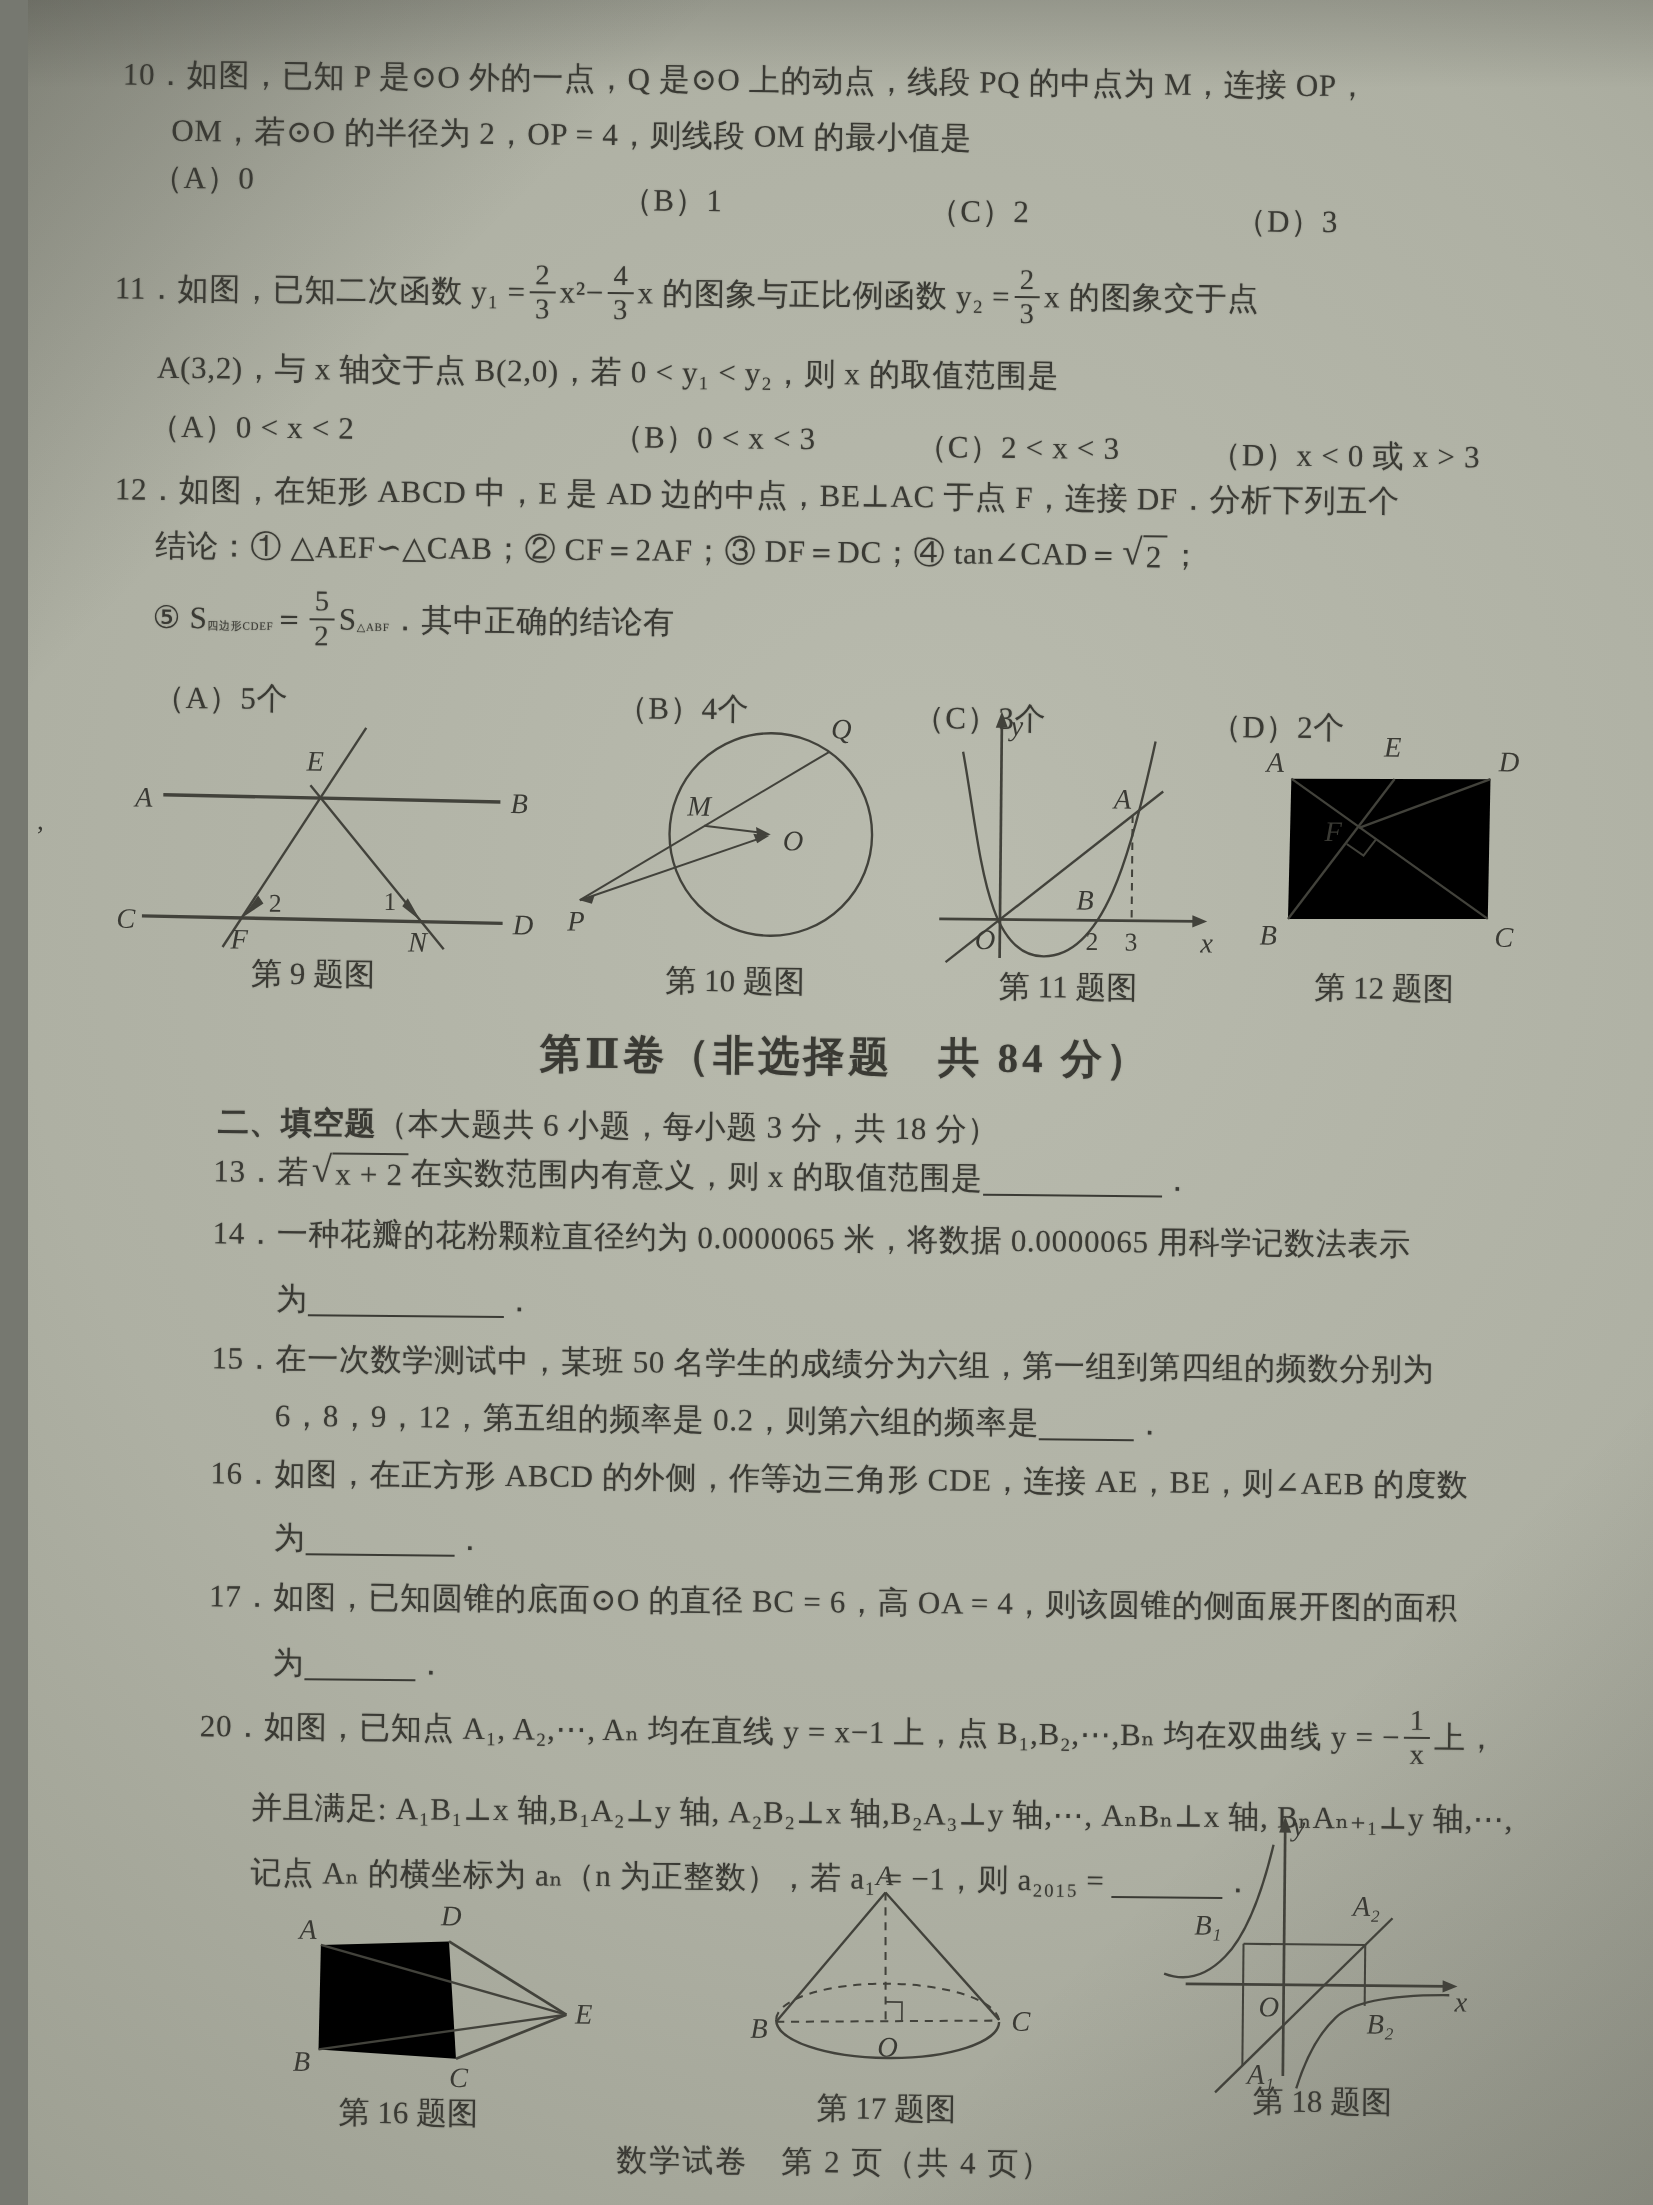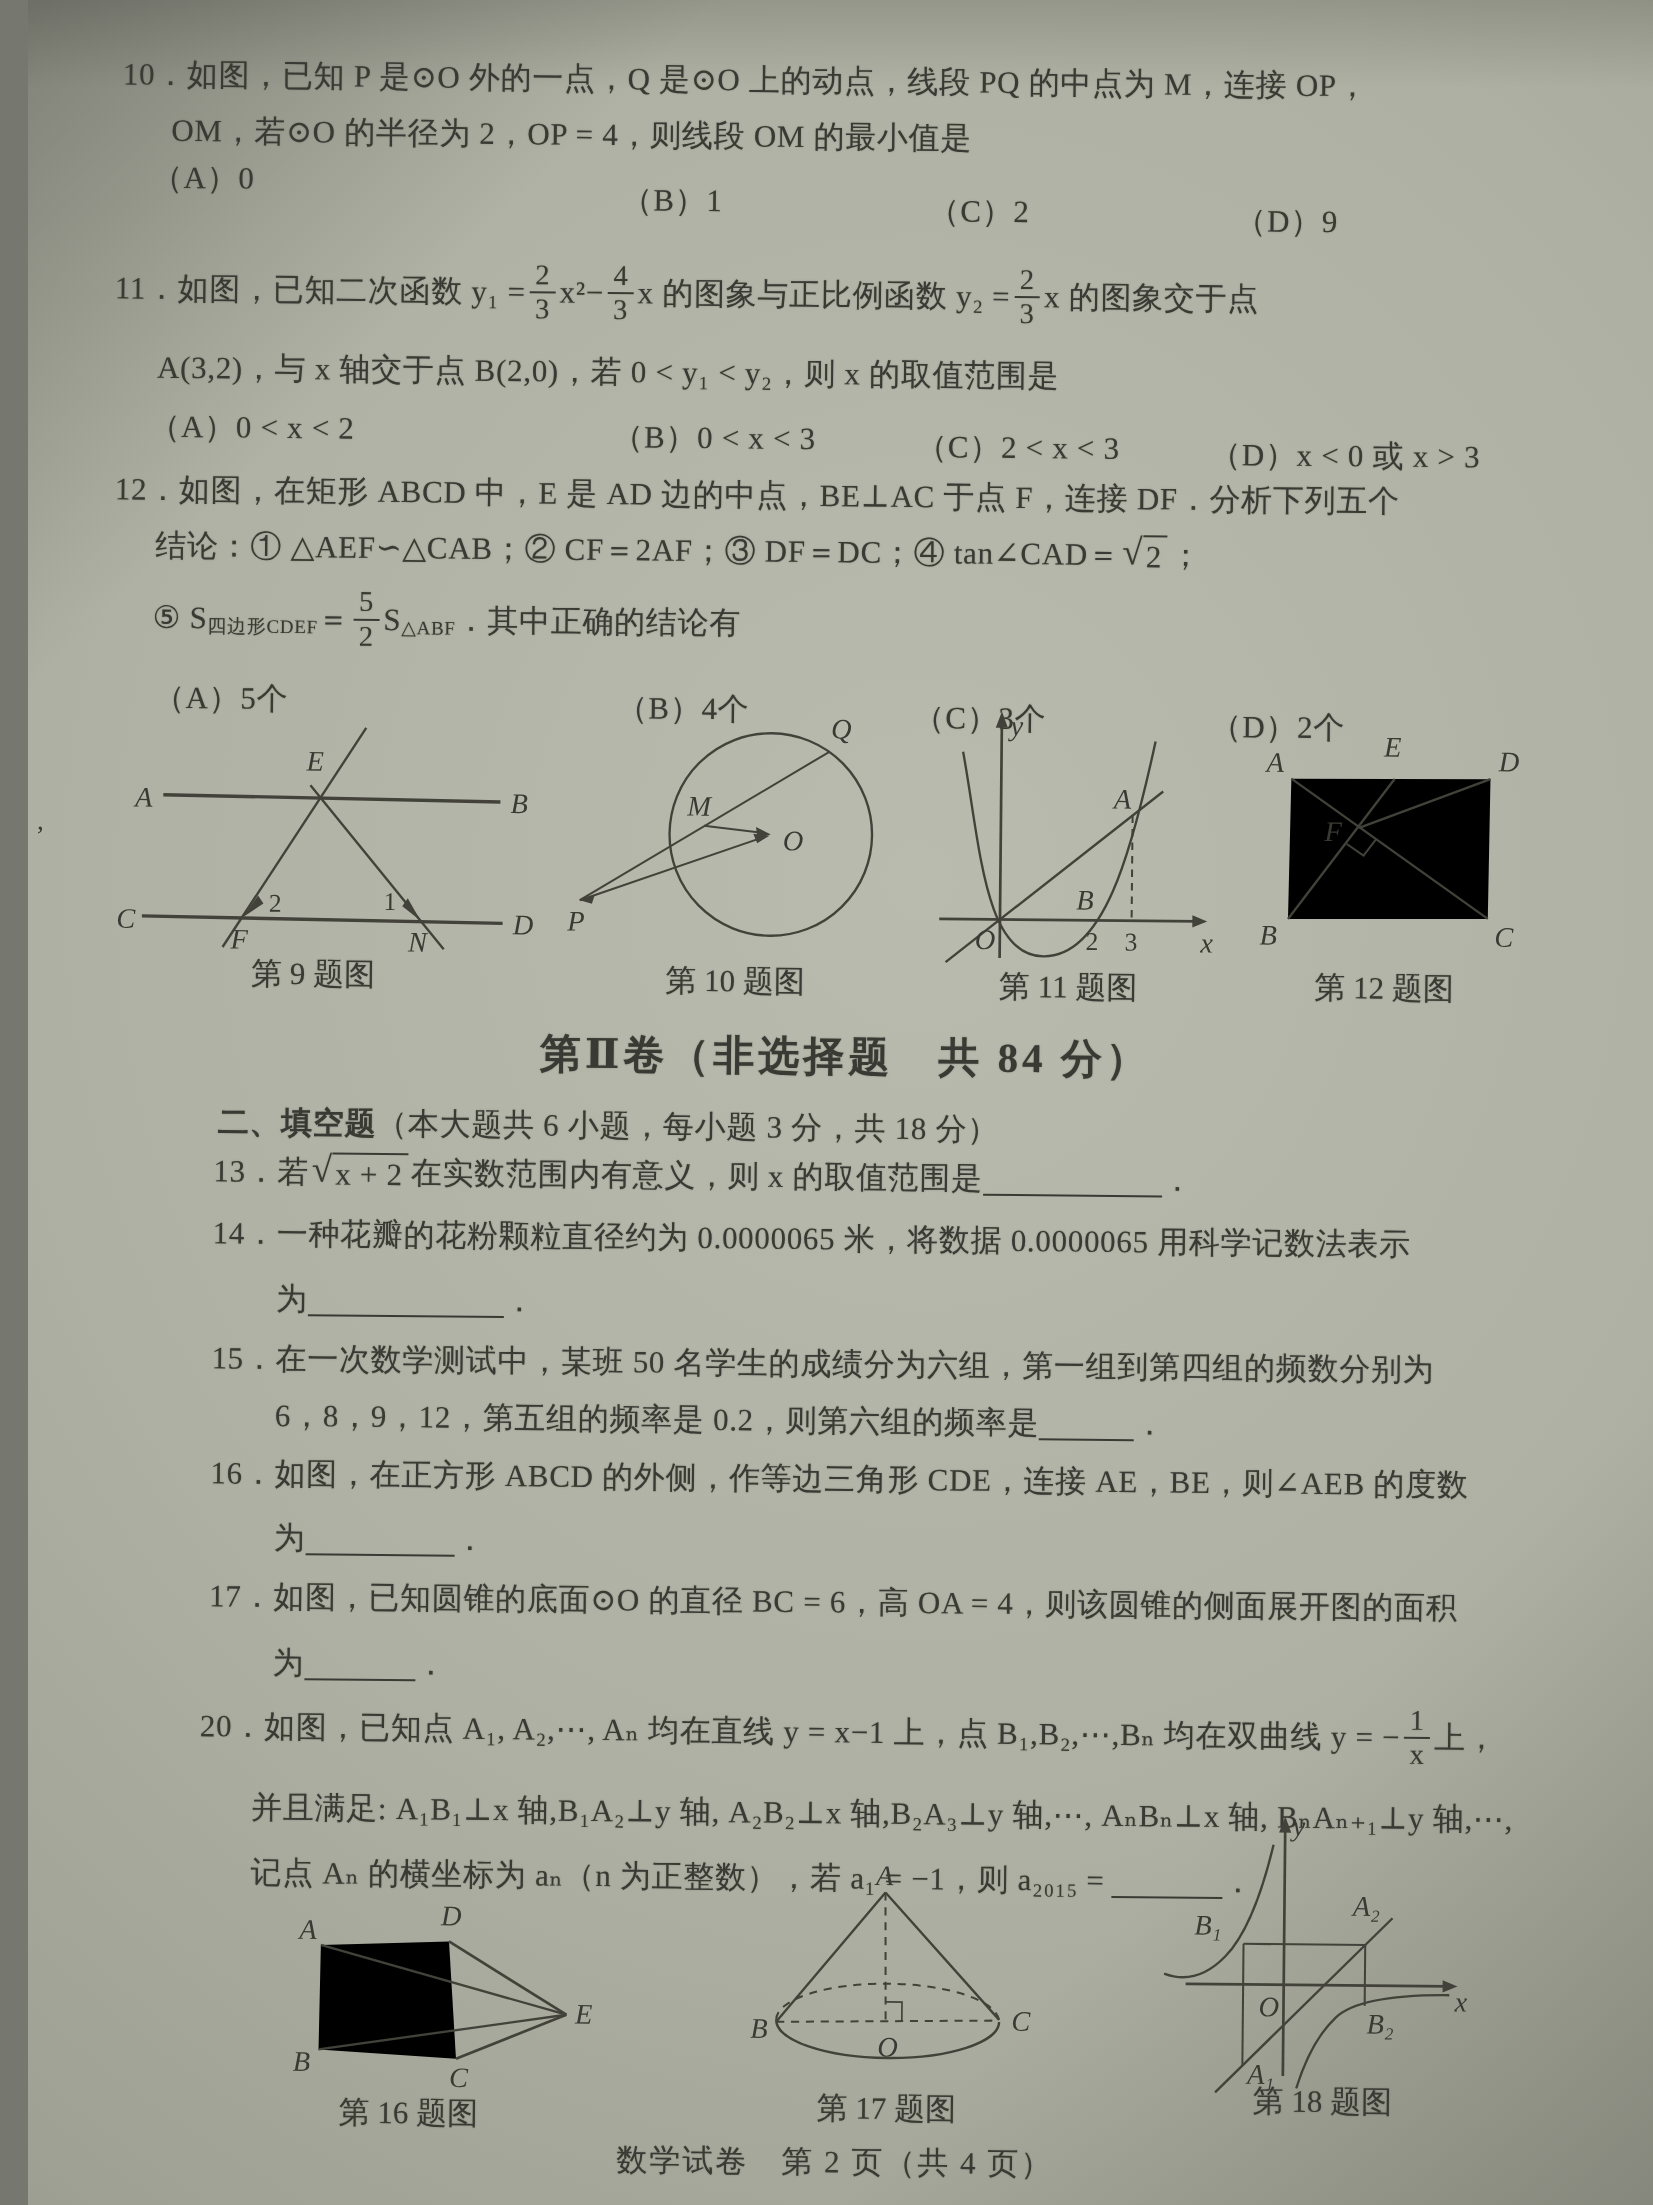--- a/index.html
+++ b/index.html
@@ -19,21 +19,21 @@
   .line{position:absolute;white-space:nowrap;font-size:31px;color:#3a3a34;
         letter-spacing:0.7px;text-shadow:0 0 1.4px rgba(58,58,52,0.45);}
   .flexline{display:flex;align-items:center;}
   .frac{display:inline-flex;flex-direction:column;align-items:center;
         font-size:0.92em;line-height:1.05;margin:0 4px;vertical-align:middle;}
   .frac .fn{border-bottom:2px solid #3a3a34;padding:0 5.4px 1.4px 5.4px;}
   .frac .fd{padding-top:1.4px;}
   .sqrt{display:inline-flex;align-items:flex-start;margin:0 2.7px;}
   .sqrt .rad{font-size:1.18em;line-height:1;transform:translateY(-0.7px);}
   .sqrt .sbody{border-top:2px solid #3a3a34;padding:2px 5.4px 0 2.7px;}
-  .sub{font-size:19px;transform:translateY(8px);display:inline-block;text-align:center;}
+  .sub{font-size:11px;transform:translateY(8px);display:inline-block;text-align:center;}
   .blank{display:inline-block;border-bottom:2px solid #3a3a34;height:1.05em;}
   .sect{position:absolute;left:0;width:1654px;text-align:center;font-size:41px;
         font-weight:bold;letter-spacing:4px;text-shadow:0 0 1.4px rgba(58,58,52,0.5);}
   .bold{font-weight:bold;}
   .cap{position:absolute;width:284px;text-align:center;font-size:31px;
        text-shadow:0 0 1.4px rgba(58,58,52,0.45);}
   svg{position:absolute;overflow:visible;}
   svg text{font-family:"Liberation Serif","DejaVu Serif",serif;fill:#3a3a34;}
   svg .lbl{font-style:italic;font-size:42px;}
   svg .num{font-size:38px;}
@@ -51,21 +51,21 @@
   <div class="line flexline" style="left:95px;top:53px;">
     <span>10．</span>
     <span>如图，已知 P 是⊙O 外的一点，Q 是⊙O 上的动点，线段 PQ 的中点为 M，连接 OP，</span>
   </div>
   <div class="line" style="left:144px;top:109px;">
     <span>OM，若⊙O 的半径为 2，OP = 4，则线段 OM 的最小值是</span>
   </div>
   <div class="line" style="left:125px;top:156px;">（A）0</div>
   <div class="line" style="left:595px;top:174px;text-align:center;">（B）1</div>
   <div class="line" style="left:902px;top:182px;">（C）2</div>
-  <div class="line" style="left:1209px;top:189px;">（D）9</div>
+  <div class="line" style="left:1209px;top:189px;">（D）3</div>
 
   <div class="line flexline" style="left:89px;top:249px;height:78px;">
     <span>11．</span>
     <span>如图，已知二次函数 y₁ =</span>
     <span class="frac">
           <span class="fn">2</span>
           <span class="fd">3</span>
         </span>
     <span>x²−</span>
     <span class="frac">

